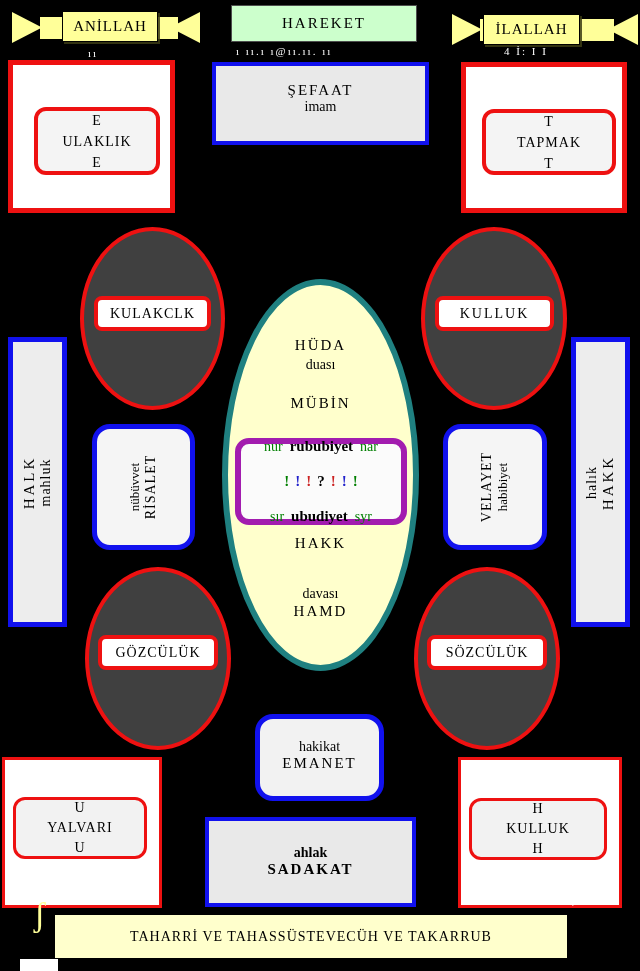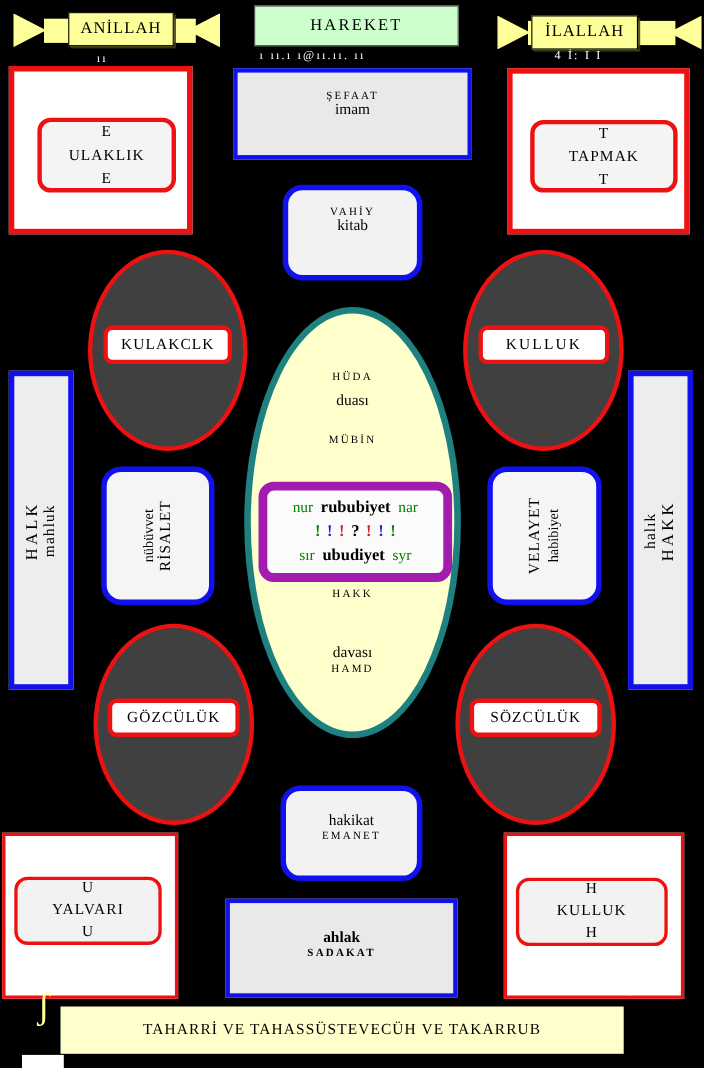--- a/index.html
+++ b/index.html
@@ -28,21 +28,21 @@
              display:flex;flex-direction:column;align-items:center;justify-content:center;
              font-size:14px;line-height:21px;letter-spacing:1px;}
   .red-inner-thin{position:absolute;background:#F2F2F2;border:3px solid #E11;border-radius:12px;
              display:flex;flex-direction:column;align-items:center;justify-content:center;
              font-size:14px;line-height:20px;letter-spacing:1px;}
 
   
   .bluerect{position:absolute;background:#E9E9E9;border:4px solid #11E;}
   .bluerounded{position:absolute;background:#F2F2F2;border:5px solid #11E;border-radius:18px;}
   .stack{display:flex;flex-direction:column;align-items:center;justify-content:center;height:100%;}
-  .big{font-size:10px;letter-spacing:2px;}
+  .big{font-size:15px;letter-spacing:2px;}
   .small{font-size:14px;letter-spacing:0;}
 
   
   .oval{position:absolute;background:#404040;border:4px solid #E11;border-radius:50%;}
   .oval-label{position:absolute;background:#fff;border:4px solid #E11;border-radius:8px;
               display:flex;align-items:center;justify-content:center;
               font-size:14px;letter-spacing:1px;}
 
   
   .bluebar{position:absolute;background:#EDEDED;border:5px solid #11E;}
@@ -51,22 +51,22 @@
   .vtext{transform:rotate(-90deg);text-align:center;white-space:nowrap;}
   .v1{font-size:15px;letter-spacing:3px;}
   .v2{font-size:14px;letter-spacing:1px;}
   .v3{font-size:13px;letter-spacing:0;}
 
   
   .center-ellipse{position:absolute;left:222px;top:279px;width:185px;height:380px;
                   background:#FFFFCC;border:6px solid #1F8080;border-radius:50%;}
   .ce-line{position:absolute;left:0;width:100%;text-align:center;}
   .core{position:absolute;left:7px;top:153px;width:160px;height:75px;background:#FBFBFB;
-        border:8px solid #a21caf;border-radius:14px;
-        display:flex;flex-direction:column;align-items:center;justify-content:center;gap:5px;}
+        border:6px solid #a21caf;border-radius:14px;
+        display:flex;flex-direction:column;align-items:center;justify-content:center;gap:18px;}
   .core-row{display:flex;gap:7px;align-items:baseline;justify-content:center;font-size:14px;}
   .grn{color:#007F00;}
   .blk-b{color:#000;font-weight:bold;font-size:15px;}
   .punct{display:flex;gap:6px;font-weight:bold;font-size:15px;}
 
   
   .banner-bottom{position:absolute;left:55px;top:915px;width:512px;height:43px;background:#FFFFCC;
                  display:flex;flex-direction:row;align-items:center;justify-content:center;
                  font-size:14px;letter-spacing:1px;line-height:20px;}
   .deco{position:absolute;color:#FFFF99;}
@@ -113,26 +113,20 @@
   </div>
 
   <div class="redbox" style="left:461px;top:62px;width:156px;height:141px;">
     <div class="red-inner" style="left:16px;top:42px;width:126px;height:58px;">
       <div>T</div>
       <div>TAPMAK</div>
       <div>T</div>
     </div>
   </div>
 
-  <div class="bluerounded" style="left:257px;top:168px;width:117px;height:77px;">
-    <div class="stack" style="padding-top:14px;justify-content:flex-start;">
-      <div class="big">VAHİY</div>
-      <div class="small">kitab</div>
-    </div>
-  </div>
 
   <div class="oval" style="left:80px;top:227px;width:137px;height:175px;">
     <div class="oval-label" style="left:10px;top:65px;width:109px;height:27px;">KULAKCLK</div>
   </div>
   <div class="oval" style="left:421px;top:227px;width:138px;height:175px;">
     <div class="oval-label" style="left:10px;top:65px;width:111px;height:27px;letter-spacing:2px;text-align:center;">KULLUK</div>
   </div>
 
   <div class="bluebar" style="left:8px;top:337px;width:49px;height:280px;">
     <div class="vwrap">

